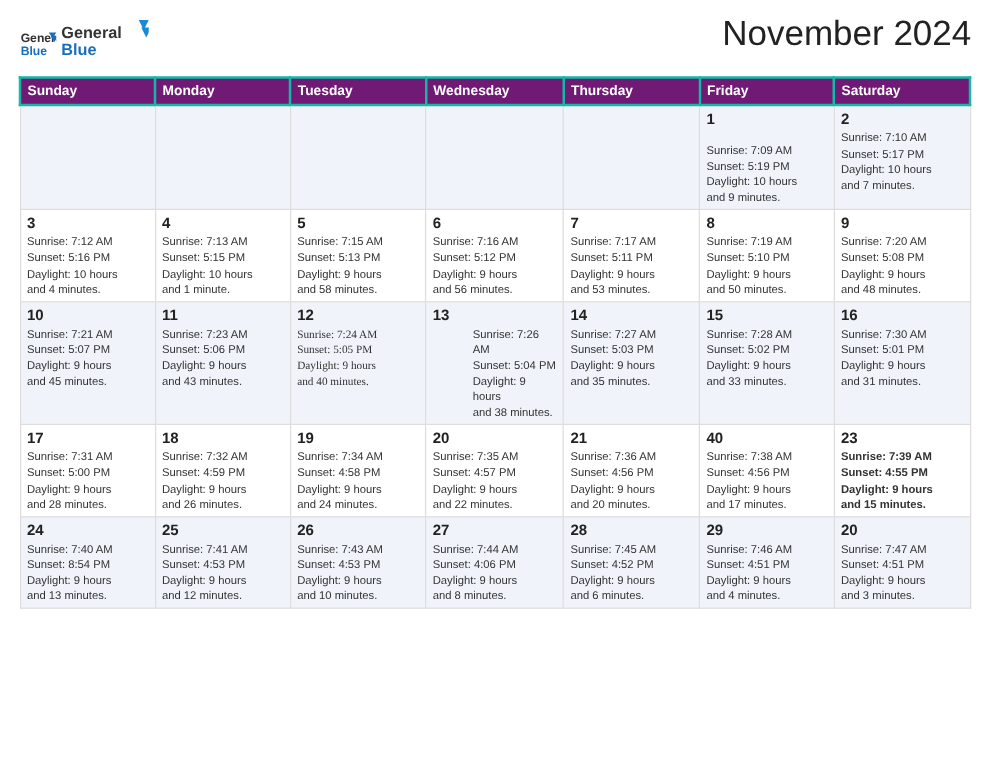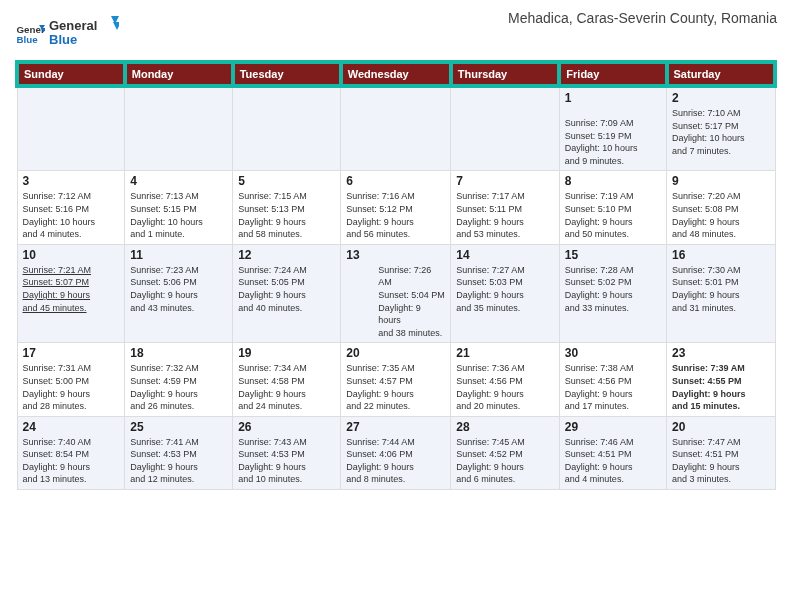--- a/index.html
+++ b/index.html
@@ -43,27 +43,27 @@
     .subtitle {
       font-size: 14px;
       color: #444;
     }
     .calendar {
       width: 100%;
       border-collapse: collapse;
       font-size: 9.5px;
     }
     .calendar th {
-      background: #7f1d1d;
+      background: #701a75;
       color: #fff;
       padding: 4px 5px;
       text-align: left;
       font-size: 11px;
       font-weight: bold;
-      border: 4px solid #14b8a6;
+      border: 2px solid #14b8a6;
     }
     .calendar td {
       border: 1px solid #ddd;
       padding: 3px 5px;
       vertical-align: top;
       width: 113px;
       min-height: 70px;
       background: #fff;
     }
     .calendar tr:nth-child(odd) td {
@@ -105,21 +105,21 @@
       <div>
         <svg width="70" height="36">
           <text x="0" y="16" font-family="Arial" font-size="13" font-weight="bold" fill="#333">General</text>
           <polygon points="62,2 70,2 66,10" fill="#1a8ad4"></polygon>
           <polygon points="64,8 72,8 68,16" fill="#1a8ad4"></polygon>
           <text x="0" y="30" font-family="Arial" font-size="13" font-weight="bold" fill="#1a6fbd">Blue</text>
         </svg>
       </div>
     </div>
     <div class="title-area">
-      <div class="subtitle">Mehadica, Caras-Severin County, Romania</div>
+      <div class="main-title">November 2024</div>
     </div>
   </div>
 
   <table class="calendar">
     <thead>
       <tr>
       <th>Sunday</th>
           <th>Monday</th>
           <th>Tuesday</th>
           <th>Wednesday</th>
@@ -197,35 +197,35 @@
             <span class="day-number">9</span>
             <div class="day-info" style="white-space: pre-line;">Sunrise: 7:20 AM
 Sunset: 5:08 PM
 Daylight: 9 hours
 and 48 minutes.</div>
           </td>
         </tr>
         <tr class="row-alt">
           <td>
             <span class="day-number">10</span>
-            <div class="day-info" style="white-space: pre-line; text-decoration: underline;">Sunrise: 7:21 AM
+            <div class="day-info" style="white-space: pre-line;">Sunrise: 7:21 AM
 Sunset: 5:07 PM
 Daylight: 9 hours
 and 45 minutes.</div>
           </td>
           <td>
             <span class="day-number">11</span>
             <div class="day-info" style="white-space: pre-line;">Sunrise: 7:23 AM
 Sunset: 5:06 PM
 Daylight: 9 hours
 and 43 minutes.</div>
           </td>
           <td>
             <span class="day-number">12</span>
-            <div class="day-info" style="white-space: pre-line;">Sunrise: 7:24 AM
+            <div class="day-info" style="white-space: pre-line; font-family: Liberation Serif, serif;">Sunrise: 7:24 AM
 Sunset: 5:05 PM
 Daylight: 9 hours
 and 40 minutes.</div>
           </td>
           <td>
             <span class="day-number">13</span>
             <div class="day-info" style="white-space: pre-line; margin-left: 32px;">Sunrise: 7:26 AM
 Sunset: 5:04 PM
 Daylight: 9 hours
 and 38 minutes.</div>
@@ -282,21 +282,21 @@
 and 22 minutes.</div>
           </td>
           <td>
             <span class="day-number">21</span>
             <div class="day-info" style="white-space: pre-line;">Sunrise: 7:36 AM
 Sunset: 4:56 PM
 Daylight: 9 hours
 and 20 minutes.</div>
           </td>
           <td>
-            <span class="day-number">30</span>
+            <span class="day-number">40</span>
             <div class="day-info" style="white-space: pre-line;">Sunrise: 7:38 AM
 Sunset: 4:56 PM
 Daylight: 9 hours
 and 17 minutes.</div>
           </td>
           <td>
             <span class="day-number">23</span>
             <div class="day-info" style="white-space: pre-line; font-weight: bold;">Sunrise: 7:39 AM
 Sunset: 4:55 PM
 Daylight: 9 hours

